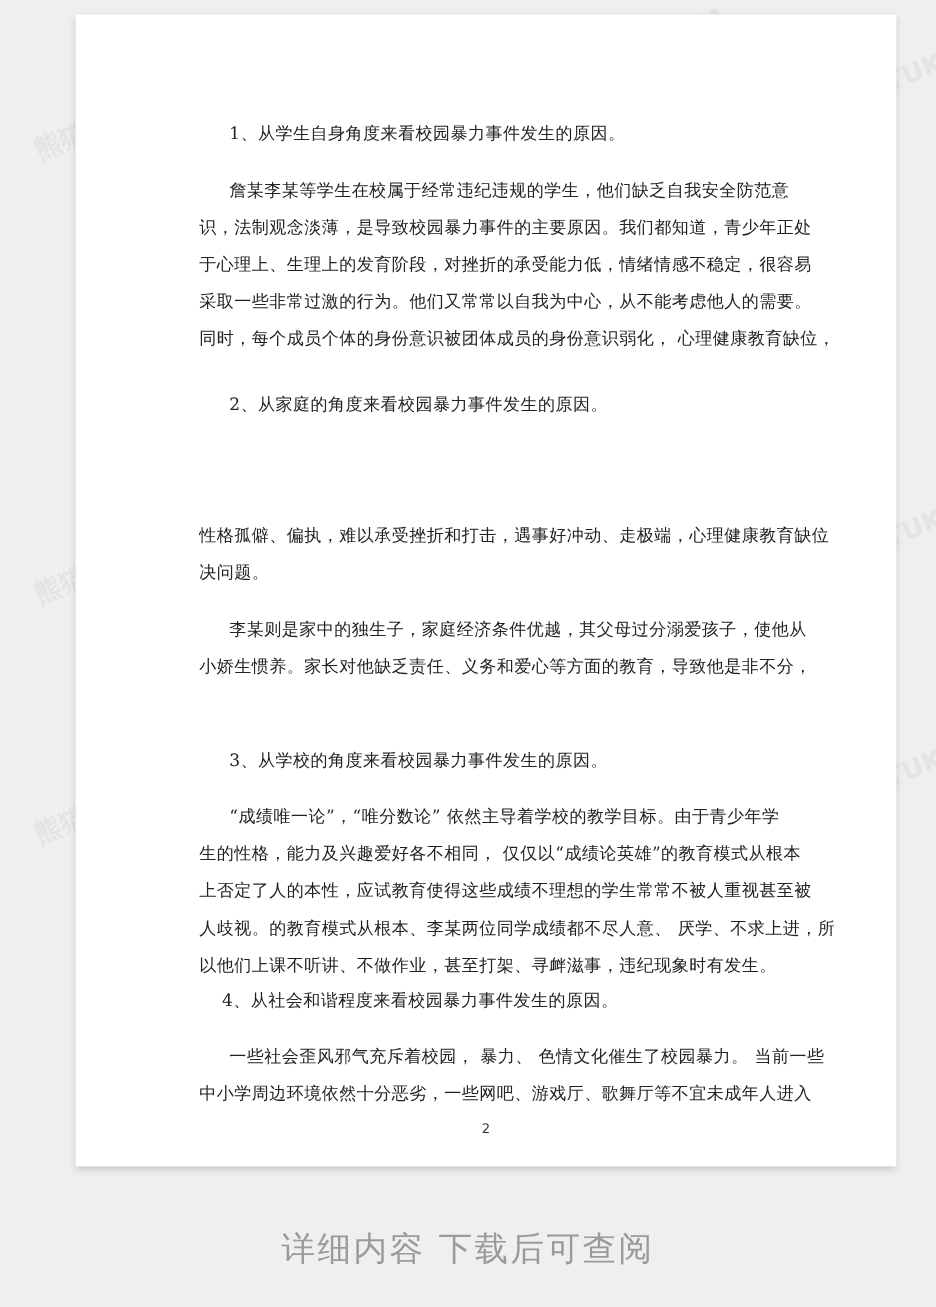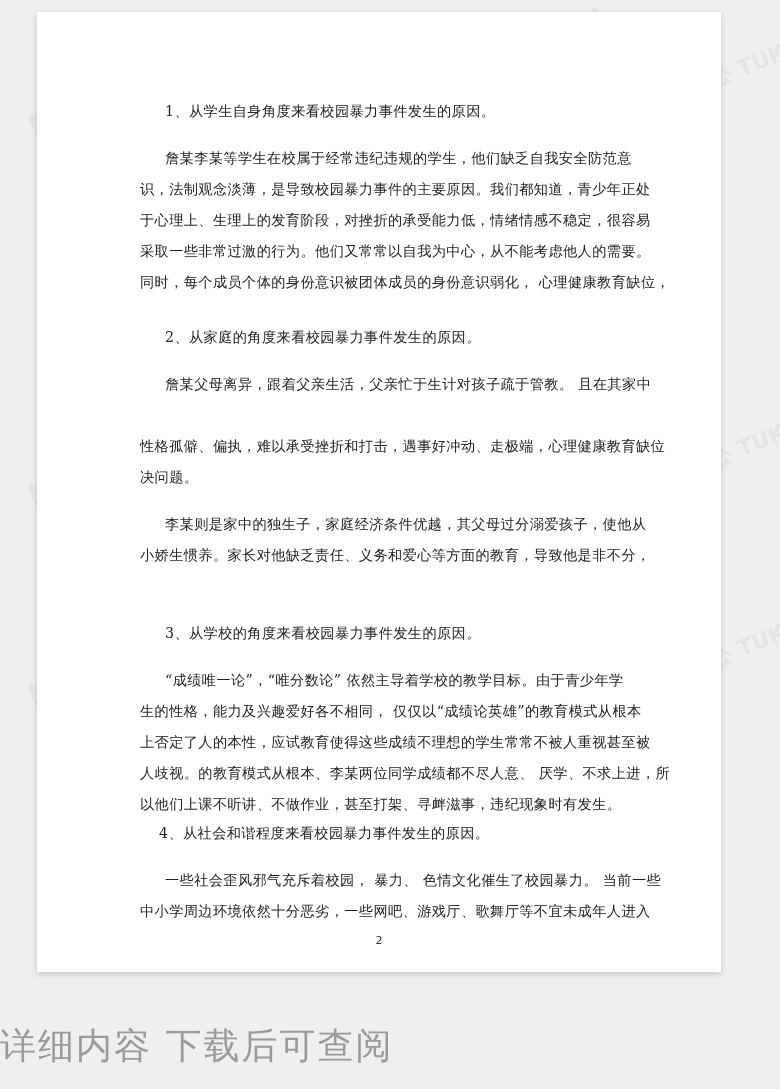--- a/index.html
+++ b/index.html
@@ -5,21 +5,21 @@
   html, body { margin: 0; padding: 0; }
   body {
     width: 780px; height: 1089px;
     background: #efefef;
     position: relative;
     overflow: hidden;
     font-family: "DejaVu Serif", "Liberation Serif", serif;
   }
   .page {
     position: absolute;
-    left: 37px; top: 12px;
+    left: 63px; top: 12px;
     width: 684px; height: 960px;
     background: #ffffff;
     box-shadow: 0 2px 6px rgba(0,0,0,0.18);
   }
   .line {
     position: absolute;
     font-size: 14.2px;
     color: #222;
     white-space: nowrap;
     letter-spacing: 0.4px;
@@ -31,23 +31,23 @@
     position: absolute;
     left: 0; width: 684px; top: 876px;
     text-align: center;
     font-family: "DejaVu Sans", sans-serif;
     font-size: 11px;
     color: #333;
   }
   .footer-cta {
     position: absolute;
     left: 0; width: 780px; top: 1022px;
-    text-align: left;
+    text-align: center;
     font-family: "DejaVu Sans", sans-serif;
-    font-size: 36px;
+    font-size: 28px;
     color: #9a9a9a;
     letter-spacing: 2px;
     font-weight: 300;
   }
   .watermark {
     position: absolute;
     font-family: "DejaVu Sans", sans-serif;
     font-size: 22px;
     font-weight: bold;
     color: rgba(180,180,180,0.18);
@@ -72,21 +72,20 @@
 <div class="page">
 
   <div class="line heading" style="top:90px">1、从学生自身角度来看校园暴力事件发生的原因。</div>
   <div class="line body-line" style="top:168px">识，法制观念淡薄，是导致校园暴力事件的主要原因。我们都知道，青少年正处</div>
   <div class="line first" style="top:137px">詹某李某等学生在校属于经常违纪违规的学生，他们缺乏自我安全防范意</div>
   <div class="line body-line" style="top:199px">于心理上、生理上的发育阶段，对挫折的承受能力低，情绪情感不稳定，很容易</div>
   <div class="line body-line" style="top:230px">采取一些非常过激的行为。他们又常常以自我为中心，从不能考虑他人的需要。</div>
   <div class="line body-line" style="top:261px">同时，每个成员个体的身份意识被团体成员的身份意识弱化， 心理健康教育缺位，</div>
 
   <div class="line heading" style="top:316px">2、从家庭的角度来看校园暴力事件发生的原因。</div>
-  <div class="line first" style="top:363px">詹某父母离异，跟着父亲生活，父亲忙于生计对孩子疏于管教。 且在其家中</div>
   <div class="line body-line" style="top:425px">性格孤僻、偏执，难以承受挫折和打击，遇事好冲动、走极端，心理健康教育缺位</div>
   <div class="line body-line" style="top:456px">决问题。</div>
 
   <div class="line first" style="top:503px">李某则是家中的独生子，家庭经济条件优越，其父母过分溺爱孩子，使他从</div>
   <div class="line body-line" style="top:534px">小娇生惯养。家长对他缺乏责任、义务和爱心等方面的教育，导致他是非不分，</div>
 
   <div class="line heading" style="top:612px">3、从学校的角度来看校园暴力事件发生的原因。</div>
   <div class="line first" style="top:659px">“成绩唯一论”，“唯分数论”  依然主导着学校的教学目标。由于青少年学</div>
   <div class="line body-line" style="top:690px">生的性格，能力及兴趣爱好各不相同， 仅仅以“成绩论英雄”的教育模式从根本</div>
   <div class="line body-line" style="top:721px">上否定了人的本性，应试教育使得这些成绩不理想的学生常常不被人重视甚至被</div>

